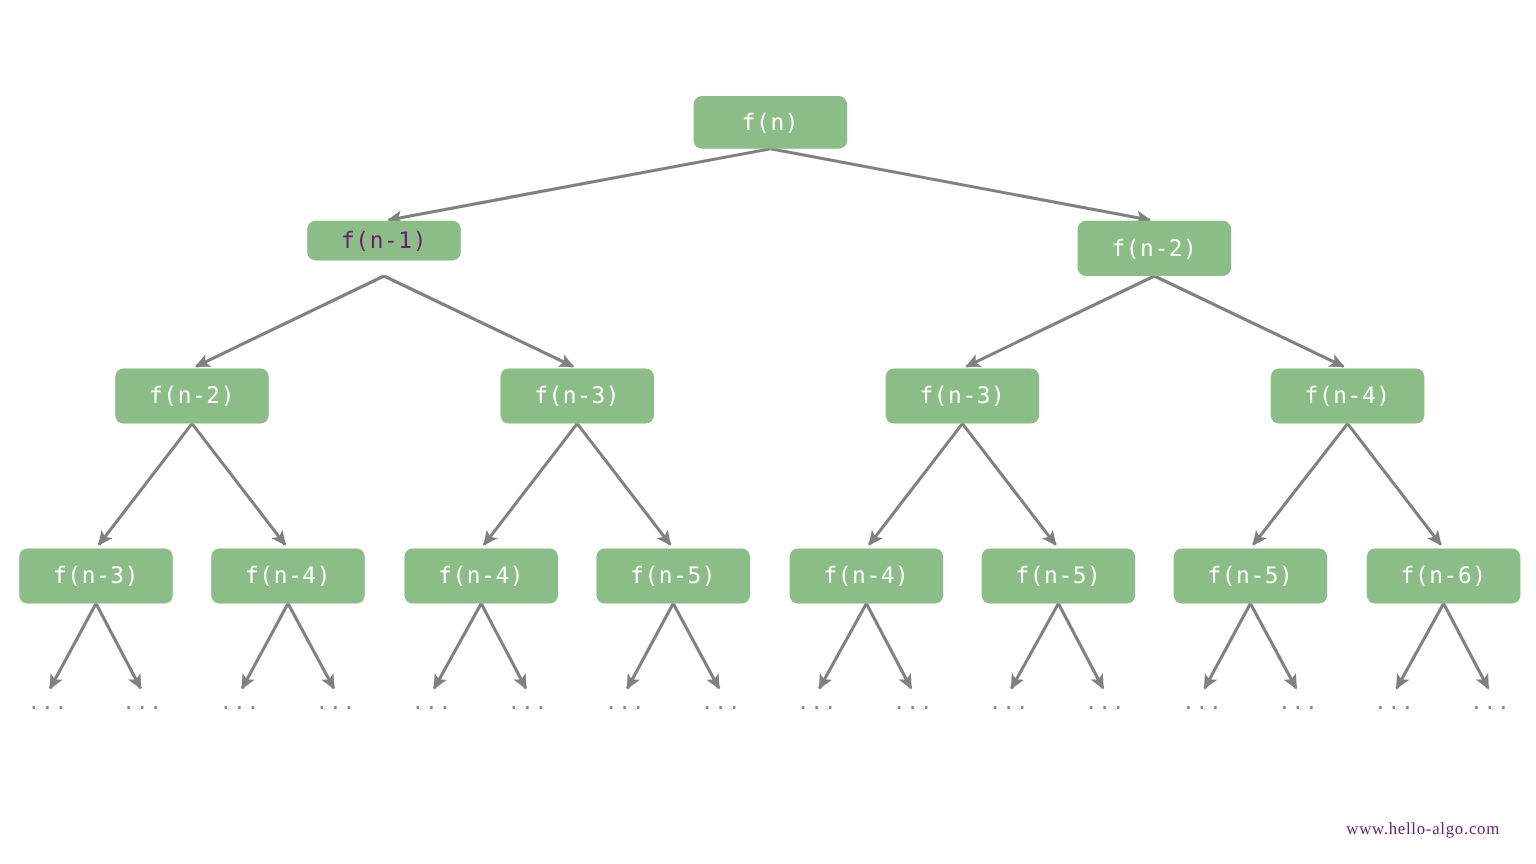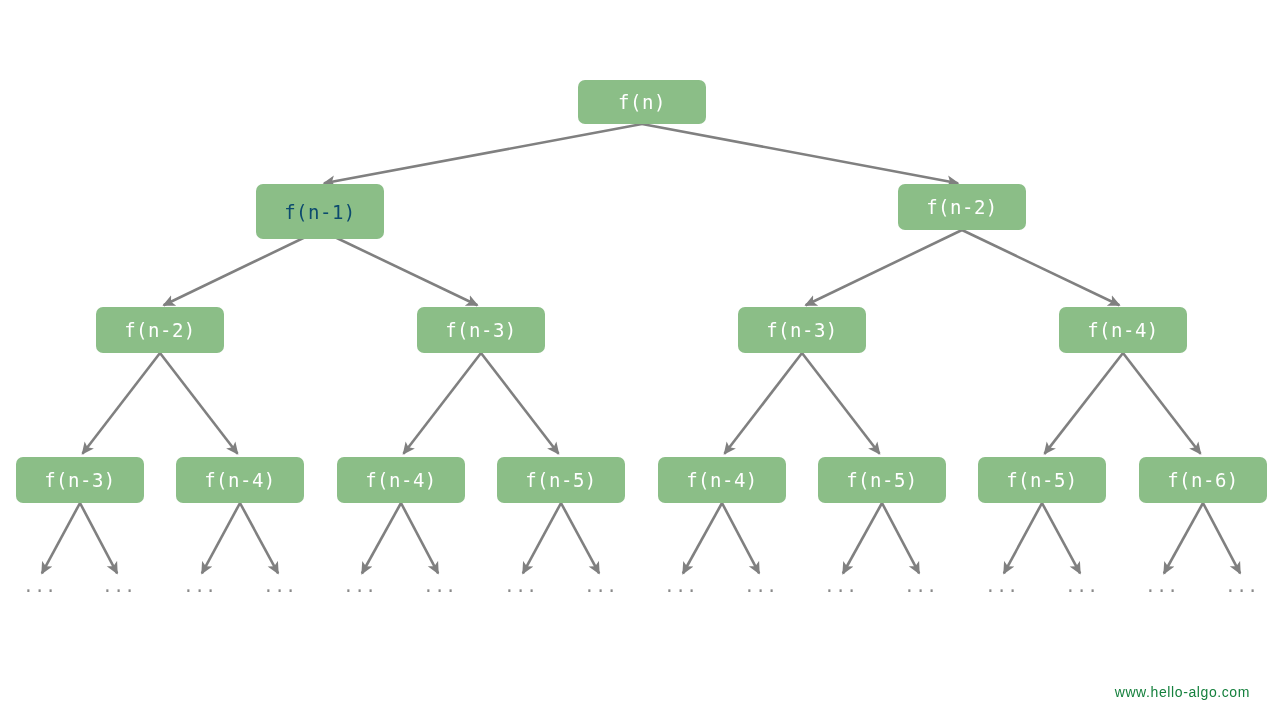--- a/index.html
+++ b/index.html
@@ -51,22 +51,22 @@
     display: flex;
     align-items: center;
     justify-content: center;
     white-space: nowrap;
     user-select: none;
   }
   #watermark {
     position: absolute;
     right: 30px;
     bottom: 20px;
-    color: #15803d;
-    font-family: Liberation Sans, sans-serif;
+    color: #701a75;
+    font-family: Liberation Serif, serif;
     font-size: 14px;
     letter-spacing: 0.6px;
     white-space: nowrap;
     user-select: none;
     text-align: right;
   }
 </style>
 </head>
 <body>
 
@@ -107,21 +107,21 @@
         <line x1="882" y1="503" x2="919.1350436931169" y2="573.4613649561707" stroke="#808080" stroke-width="2.6" stroke-linecap="butt" marker-end="url(#arrowhead)"></line>
         <line x1="1042" y1="503" x2="1003.9020681374619" y2="573.4811739456954" stroke="#808080" stroke-width="2.6" stroke-linecap="butt" marker-end="url(#arrowhead)"></line>
         <line x1="1042" y1="503" x2="1080.0979318625382" y2="573.4811739456954" stroke="#808080" stroke-width="2.6" stroke-linecap="butt" marker-end="url(#arrowhead)"></line>
         <line x1="1203" y1="503" x2="1163.9385559475186" y2="573.5011429239908" stroke="#808080" stroke-width="2.6" stroke-linecap="butt" marker-end="url(#arrowhead)"></line>
         <line x1="1203" y1="503" x2="1240.135043693117" y2="573.4613649561707" stroke="#808080" stroke-width="2.6" stroke-linecap="butt" marker-end="url(#arrowhead)"></line>
       </g>
   </svg>
 
   <div id="nodes-layer">
       <div class="node" style="left: 578px; top: 80px; width: 128px; height: 44px; background: rgb(139, 190, 135); color: rgb(255, 255, 255);">f(n)</div>
-      <div class="node" style="left: 256px; top: 184px; width: 128px; height: 55px; background: rgb(139, 190, 135); color: #0c4a6e;">f(n-1)</div>
+      <div class="node" style="left: 256px; top: 184px; width: 128px; height: 33px; background: rgb(139, 190, 135); color: #701a75;">f(n-1)</div>
       <div class="node" style="left: 898px; top: 184px; width: 128px; height: 46px; background: rgb(139, 190, 135); color: rgb(255, 255, 255);">f(n-2)</div>
       <div class="node" style="left: 96px; top: 307px; width: 128px; height: 46px; background: rgb(139, 190, 135); color: rgb(255, 255, 255);">f(n-2)</div>
       <div class="node" style="left: 417px; top: 307px; width: 128px; height: 46px; background: rgb(139, 190, 135); color: rgb(255, 255, 255);">f(n-3)</div>
       <div class="node" style="left: 738px; top: 307px; width: 128px; height: 46px; background: rgb(139, 190, 135); color: rgb(255, 255, 255);">f(n-3)</div>
       <div class="node" style="left: 1059px; top: 307px; width: 128px; height: 46px; background: rgb(139, 190, 135); color: rgb(255, 255, 255);">f(n-4)</div>
       <div class="node" style="left: 16px; top: 457px; width: 128px; height: 46px; background: rgb(139, 190, 135); color: rgb(255, 255, 255);">f(n-3)</div>
       <div class="node" style="left: 176px; top: 457px; width: 128px; height: 46px; background: rgb(139, 190, 135); color: rgb(255, 255, 255);">f(n-4)</div>
       <div class="node" style="left: 337px; top: 457px; width: 128px; height: 46px; background: rgb(139, 190, 135); color: rgb(255, 255, 255);">f(n-4)</div>
       <div class="node" style="left: 497px; top: 457px; width: 128px; height: 46px; background: rgb(139, 190, 135); color: rgb(255, 255, 255);">f(n-5)</div>
       <div class="node" style="left: 658px; top: 457px; width: 128px; height: 46px; background: rgb(139, 190, 135); color: rgb(255, 255, 255);">f(n-4)</div>

